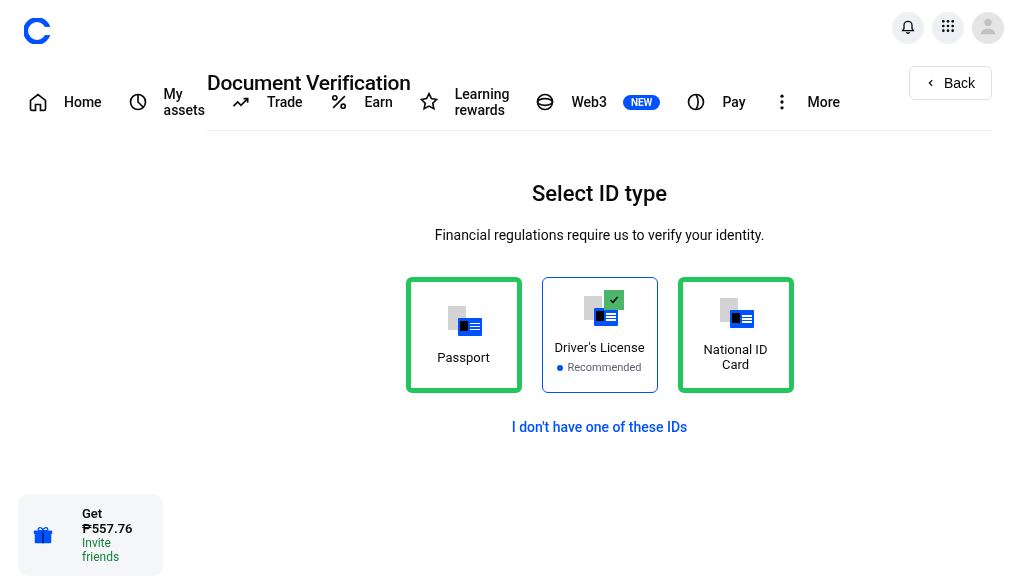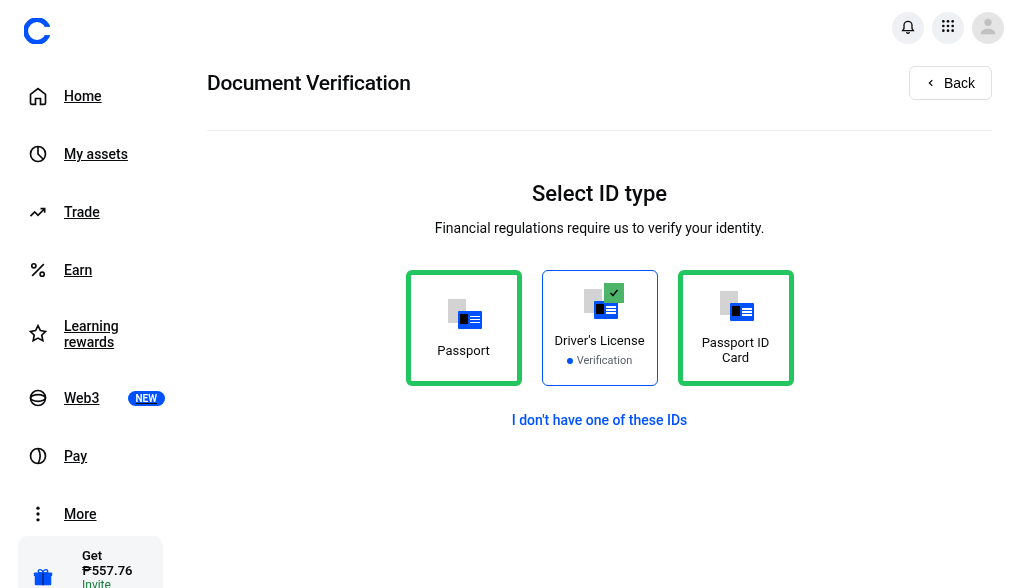--- a/index.html
+++ b/index.html
@@ -2,21 +2,21 @@
 <html><head>
   <meta charset="utf-8">
   <style>
     * { margin: 0; padding: 0; box-sizing: border-box; }
     body { font-family: -apple-system, BlinkMacSystemFont, "Segoe UI", Roboto, Helvetica, Arial, sans-serif; color: #0a0b0d; background: #fff; width: 1024px; height: 588px; overflow: hidden; }
     
     .app { display: flex; height: 100%; }
     
     .sidebar { width: 175px; padding: 18px 0 0 18px; display: flex; flex-direction: column; }
     .logo { width: 26px; height: 26px; margin-bottom: 30px; margin-left: 6px; }
-    .nav { display: flex; flex-direction: column; gap: 14px; text-decoration: underline; }
+    .nav { display: flex; flex-direction: row; gap: 6px; }
     .nav-item { display: flex; align-items: center; gap: 16px; padding: 12px 10px; border-radius: 100px; cursor: pointer; font-size: 14px; font-weight: 500; }
     .nav-icon { width: 20px; height: 20px; display: flex; align-items: center; justify-content: center; flex-shrink: 0; }
     .badge { background: #0052ff; color: #fff; font-size: 10px; font-weight: 600; padding: 2px 8px; border-radius: 10px; margin-left: auto; }
     
     .invite-box { margin-top: auto; margin-bottom: 12px; margin-right: 12px; background: #f5f6f7; border-radius: 10px; padding: 12px 14px; display: flex; align-items: center; gap: 12px; cursor: pointer; }
     .gift-icon { width: 22px; height: 22px; flex-shrink: 0; }
     .invite-text { display: flex; flex-direction: column; margin-left: 16px; }
     .invite-title { font-size: 13px; font-weight: 600; }
     .invite-sub { font-size: 12px; color: #15803d; }
     
@@ -24,21 +24,21 @@
     .topbar { height: 56px; display: flex; align-items: center; justify-content: flex-end; padding-right: 20px; gap: 8px; }
     .top-btn { width: 32px; height: 32px; border-radius: 50%; background: #eef0f3; display: flex; align-items: center; justify-content: center; cursor: pointer; }
     .avatar { width: 32px; height: 32px; border-radius: 50%; background: #e5e5e5; display: flex; align-items: center; justify-content: center; cursor: pointer; }
     
     .content { padding: 10px 32px 20px 32px; }
     .page-head { display: flex; align-items: center; justify-content: space-between; padding-bottom: 30px; border-bottom: 1px solid #eceff1; }
     .page-title { font-size: 21px; font-weight: 500; letter-spacing: -0.3px; }
     .back-btn { border: 1px solid #e0e0e0; background: #fff; border-radius: 6px; padding: 8px 16px; display: flex; align-items: center; gap: 8px; font-size: 14px; cursor: pointer; }
     
     .verify-body { text-align: center; padding-top: 50px; max-width: 780px; margin: 0 auto; }
-    .v-heading { font-size: 22px; font-weight: 500; margin-bottom: 14px; }
+    .v-heading { font-size: 22px; font-weight: 500; margin-bottom: 21px; }
     .v-sub { font-size: 14px; color: #0a0b0d; margin-bottom: 34px; }
     .cards { display: flex; justify-content: center; gap: 20px; margin-bottom: 26px; }
     .card { border: 5px solid #22c55e; border-radius: 6px; width: 116px; height: 116px; display: flex; flex-direction: column; align-items: center; justify-content: center; cursor: pointer; padding: 8px; }
     .card.selected { border: 1px solid #0052ff; }
     .card-icon { width: 36px; height: 30px; margin-bottom: 14px; position: relative; }
     .card-label { font-size: 13px; font-weight: 400; }
     .card-rec { font-size: 11px; color: #5b616e; margin-top: 6px; display: flex; align-items: center; gap: 4px; }
     .dot { width: 6px; height: 6px; background: #0052ff; border-radius: 50%; display: inline-block; }
     
     .disclaimer { background: #eef1f4; border-radius: 8px; padding: 20px 24px; text-align: left; font-size: 14px; line-height: 1.55; max-width: 380px; margin: 0 auto 20px auto; }
@@ -224,36 +224,36 @@
                 </div>
               <div class="check-badge">
                   <svg width="12" height="12" viewBox="0 0 24 24" fill="none" stroke="#000" stroke-width="3">
                     <path d="M5 12l5 5 9-11"></path>
                   </svg>
                 </div>
             </div>
             <span class="card-label">Driver's License</span>
             <span class="card-rec">
                 <span class="dot"></span>
-                <span>Verification</span>
+                <span>Recommended</span>
               </span>
           </div>
           <div class="card">
             <div class="card-icon">
               <div class="id-back"></div>
               <div class="id-front">
                   <div class="id-photo"></div>
                   <div class="id-lines">
                     <div class="ln"></div>
                     <div class="ln"></div>
                     <div class="ln"></div>
                   </div>
                 </div>
             </div>
-            <span class="card-label">Passport ID Card</span>
+            <span class="card-label">National ID Card</span>
           </div>
         </div>
 
 
         <div class="none-link">I don't have one of these IDs</div>
       </div>
     </div>
   </main>
 </div>
 

